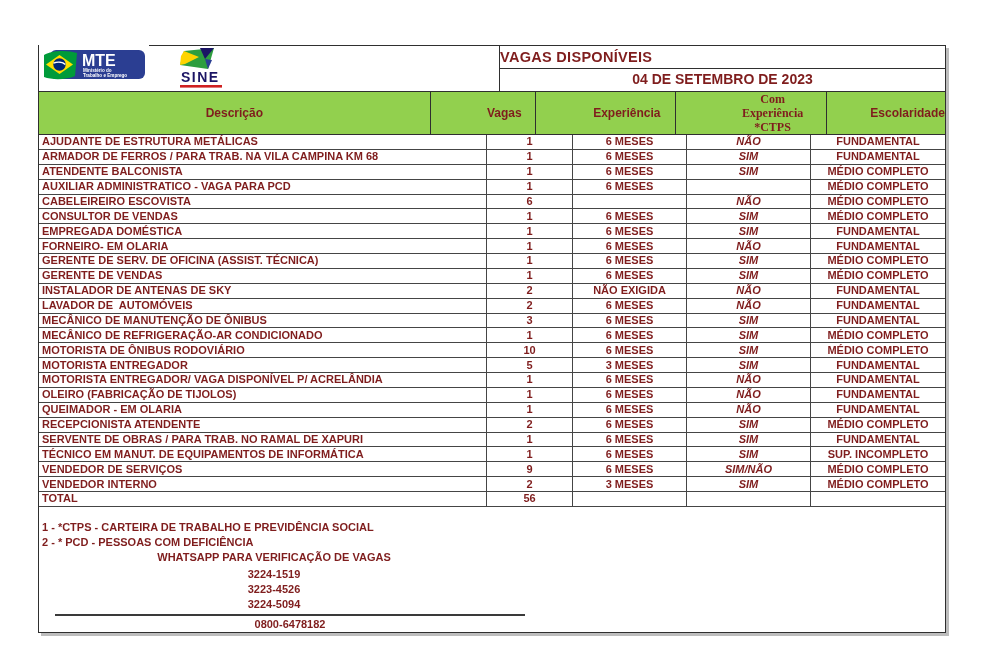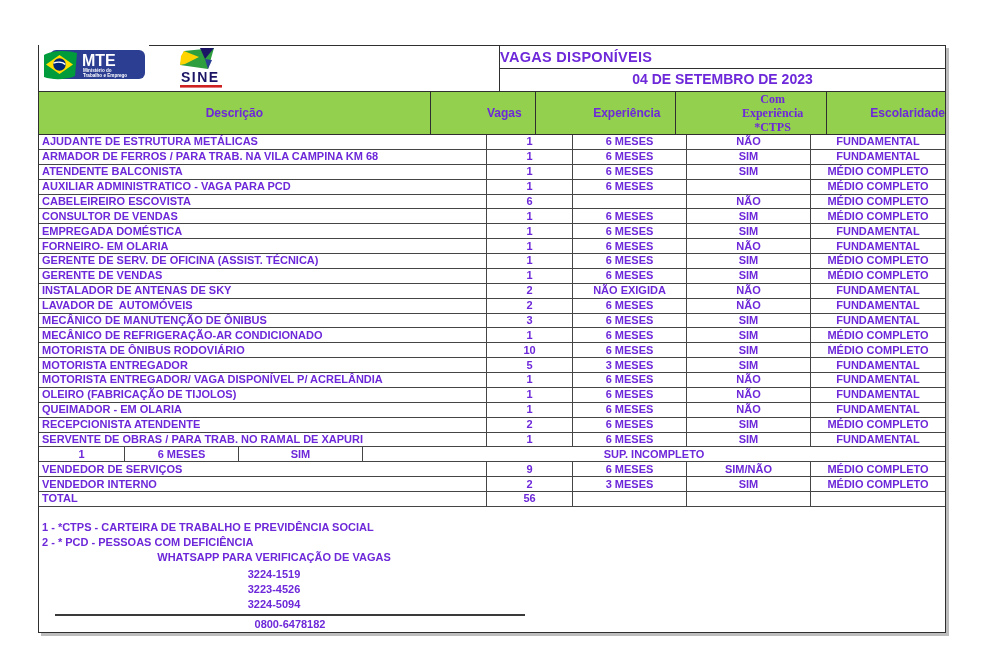--- a/index.html
+++ b/index.html
@@ -1,18 +1,18 @@
 <!DOCTYPE html>
 <html><head>
 <meta charset="utf-8">
 <style>
   html,body{margin:0;padding:0;background:#ffffff;}
   .canvas{
     position:relative;width:984px;height:646px;background:#ffffff;overflow:hidden;
-    font-family:"Liberation Sans","DejaVu Sans",sans-serif;color:#6d28d9;
+    font-family:"Liberation Sans","DejaVu Sans",sans-serif;color:#7f1d1d;
   }
   .frame{
     position:absolute;left:38px;top:45px;width:908px;background:#fff;
     border:1px solid #2f2f2f;box-sizing:border-box;
     box-shadow:3px 3px 0 #bdbdbd;
   }
   
   .top-band{display:flex;height:45px;}
   .logos-cell{width:461px;position:relative;border-right:1px solid #2f2f2f;box-sizing:border-box;}
   .logo-mte{position:absolute;left:0;top:-4px;background:#fff;padding:5px 3px 0 3px;}
@@ -26,21 +26,21 @@
     border-bottom:1px solid #2f2f2f;box-sizing:border-box;font-weight:bold;font-size:12px;gap:43px;}
   .hc{display:flex;align-items:center;justify-content:center;text-align:center;
     border-right:1px solid #2f2f2f;box-sizing:border-box;line-height:14px;}
   .h0{width:461px;}.h1{width:73px;}.h2{width:114px;}.h3{width:124px;padding:16px 10px;font-family:Liberation Serif, serif;}.h4{flex:1;border-right:none;}
   
   .trow{display:flex;height:14.88px;border-bottom:1px solid #454545;box-sizing:border-box;
     font-weight:bold;font-size:11px;}
   .cell{display:flex;align-items:center;justify-content:center;border-right:1px solid #454545;
     box-sizing:border-box;overflow:hidden;white-space:pre;line-height:13px;}
   .cell.left{justify-content:flex-start;padding-left:3px;}
-  .d0{width:448px;}.d1{width:86px;}.d2{width:114px;}.d3{width:124px;}.d4{flex:1;border-right:none;}
+  .d0{width:448px;}.d1{width:86px;}.d2{width:114px;}.d3{width:124px;font-style:italic;}.d4{flex:1;border-right:none;}
   
   .footer{height:107px;box-sizing:border-box;padding-top:13px;font-weight:bold;font-size:11px;}
   .note{padding-left:3px;line-height:15px;}
   .centercol{width:470px;text-align:center;line-height:15px;}
   .phone{line-height:15px;}
   .phone.first{margin-top:2px;}
   .hotline-row{height:18px;position:relative;}
   .hotline-box{position:absolute;left:16px;top:0;width:470px;height:18px;box-sizing:border-box;
     border-top:2px solid #3a3a3a;text-align:center;font-weight:bold;font-size:11px;line-height:16px;}
   svg text{font-family:"Liberation Sans","DejaVu Sans",sans-serif;}
@@ -232,20 +232,21 @@
           <div class="cell d4">MÉDIO COMPLETO</div>
         </div>
         <div class="trow">
           <div class="cell d0 left">SERVENTE DE OBRAS / PARA TRAB. NO RAMAL DE XAPURI</div>
           <div class="cell d1">1</div>
           <div class="cell d2">6 MESES</div>
           <div class="cell d3">SIM</div>
           <div class="cell d4">FUNDAMENTAL</div>
         </div>
         <div class="trow">
+          <div class="cell d0 left">TÉCNICO EM MANUT. DE EQUIPAMENTOS DE INFORMÁTICA</div>
           <div class="cell d1">1</div>
           <div class="cell d2">6 MESES</div>
           <div class="cell d3">SIM</div>
           <div class="cell d4">SUP. INCOMPLETO</div>
         </div>
         <div class="trow">
           <div class="cell d0 left">VENDEDOR DE SERVIÇOS</div>
           <div class="cell d1">9</div>
           <div class="cell d2">6 MESES</div>
           <div class="cell d3">SIM/NÃO</div>

